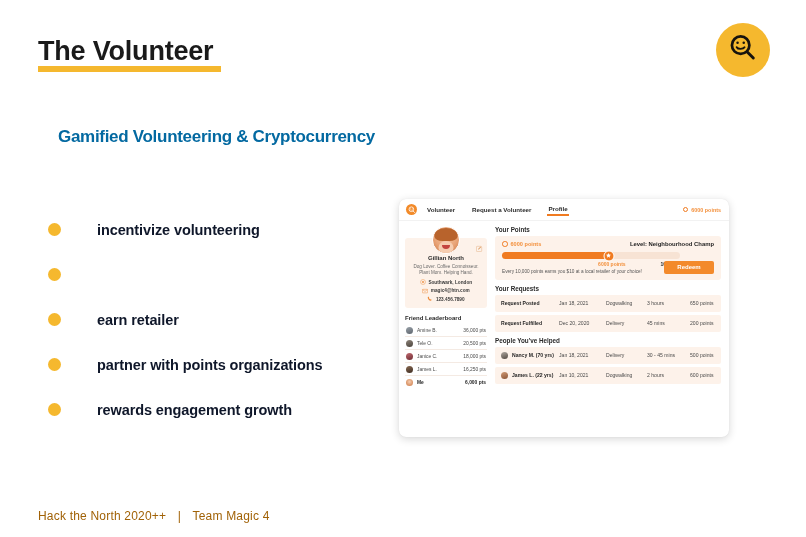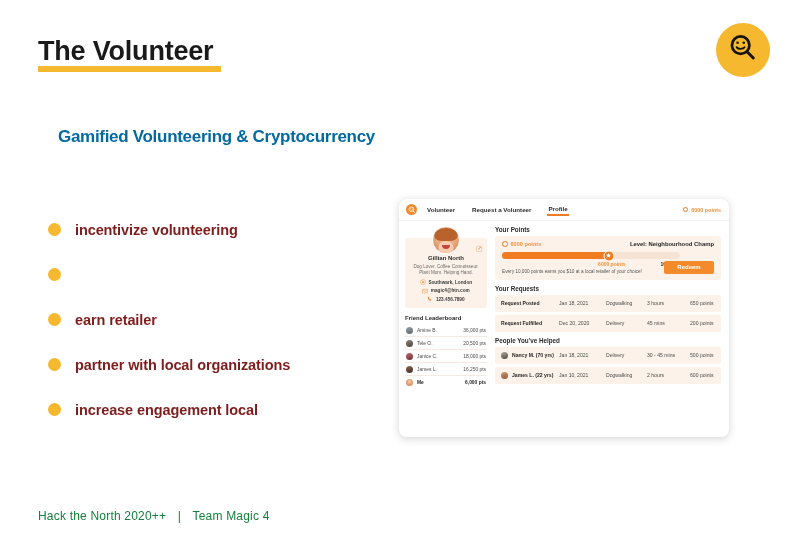--- a/index.html
+++ b/index.html
@@ -44,29 +44,29 @@
   }
   .bullet-row {
     display:flex; align-items:center;
     height:45px;
   }
   .bullet-dot {
     width:13px; height:13px; border-radius:50%;
     background:#F5B82E; flex:0 0 13px;
   }
   .bullet-label {
-    margin-left:14px;
-    font-size:14.5px; font-weight:bold; color:#7f1d1d;
+    margin-left:36px;
+    font-size:14.5px; font-weight:bold; color:#0f172a;
     letter-spacing:-0.1px;
   }
 
   
   #footer {
     position:absolute; left:38px; top:509px;
-    font-size:12px; color:#15803d; letter-spacing:0.2px;
+    font-size:12px; color:#a16207; letter-spacing:0.2px;
   }
   #footer .sep { margin:0 8px; }
 
   
   #app-card {
     position:absolute; left:399px; top:199px;
     width:330px; height:238px;
     background:#ffffff;
     border-radius:7px;
     box-shadow:0 2px 9px rgba(0,0,0,0.16), 0 0 1px rgba(0,0,0,0.10);
@@ -292,25 +292,25 @@
   </div>
   <div class="bullet-row">
     <span class="bullet-dot"></span>
   </div>
   <div class="bullet-row">
     <span class="bullet-dot"></span>
     <span class="bullet-label">earn retailer</span>
   </div>
   <div class="bullet-row">
     <span class="bullet-dot"></span>
-    <span class="bullet-label">partner with local organizations</span>
+    <span class="bullet-label">partner with points organizations</span>
   </div>
   <div class="bullet-row">
     <span class="bullet-dot"></span>
-    <span class="bullet-label">increase engagement local</span>
+    <span class="bullet-label">rewards engagement growth</span>
   </div>
 </div>
 
 <div id="footer">
   <span>Hack the North 2020++</span>
   <span class="sep">|</span>
   <span>Team Magic 4</span>
 </div>
 
 <div id="app-card">

